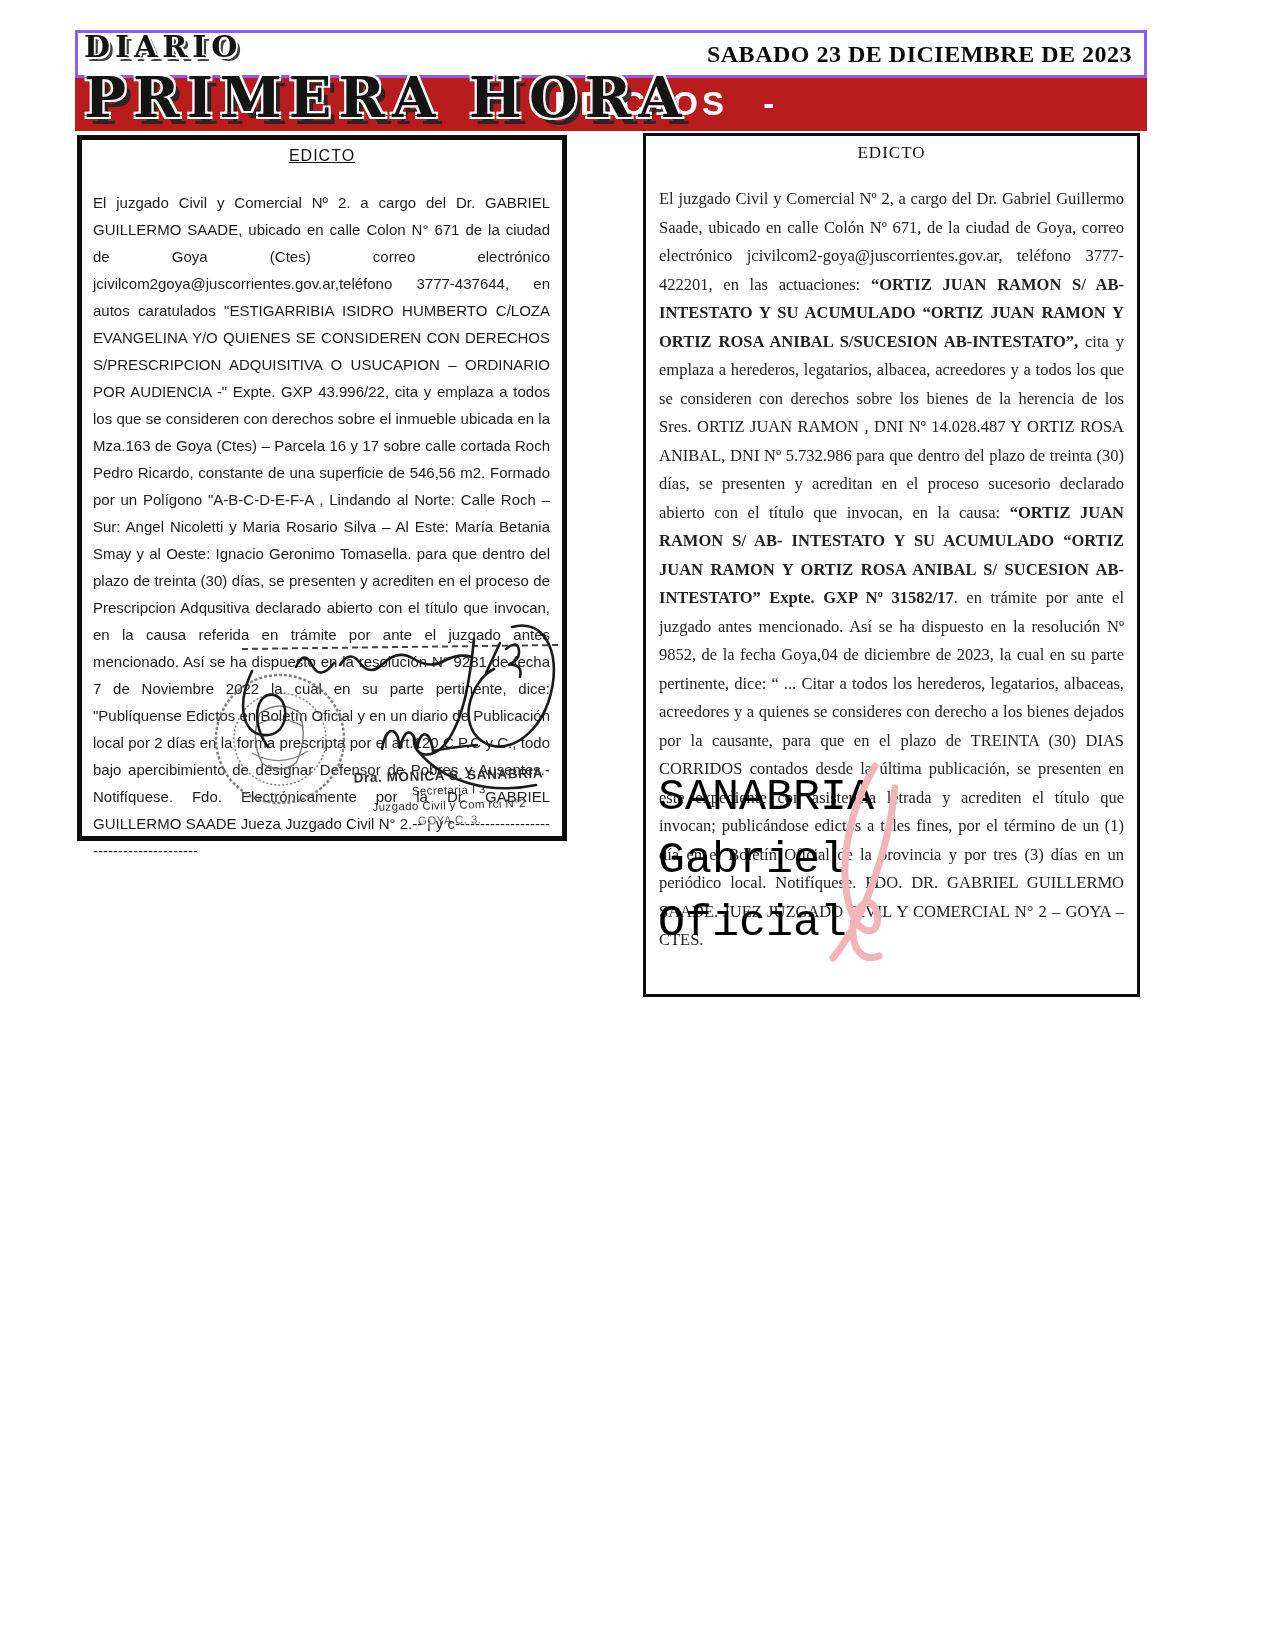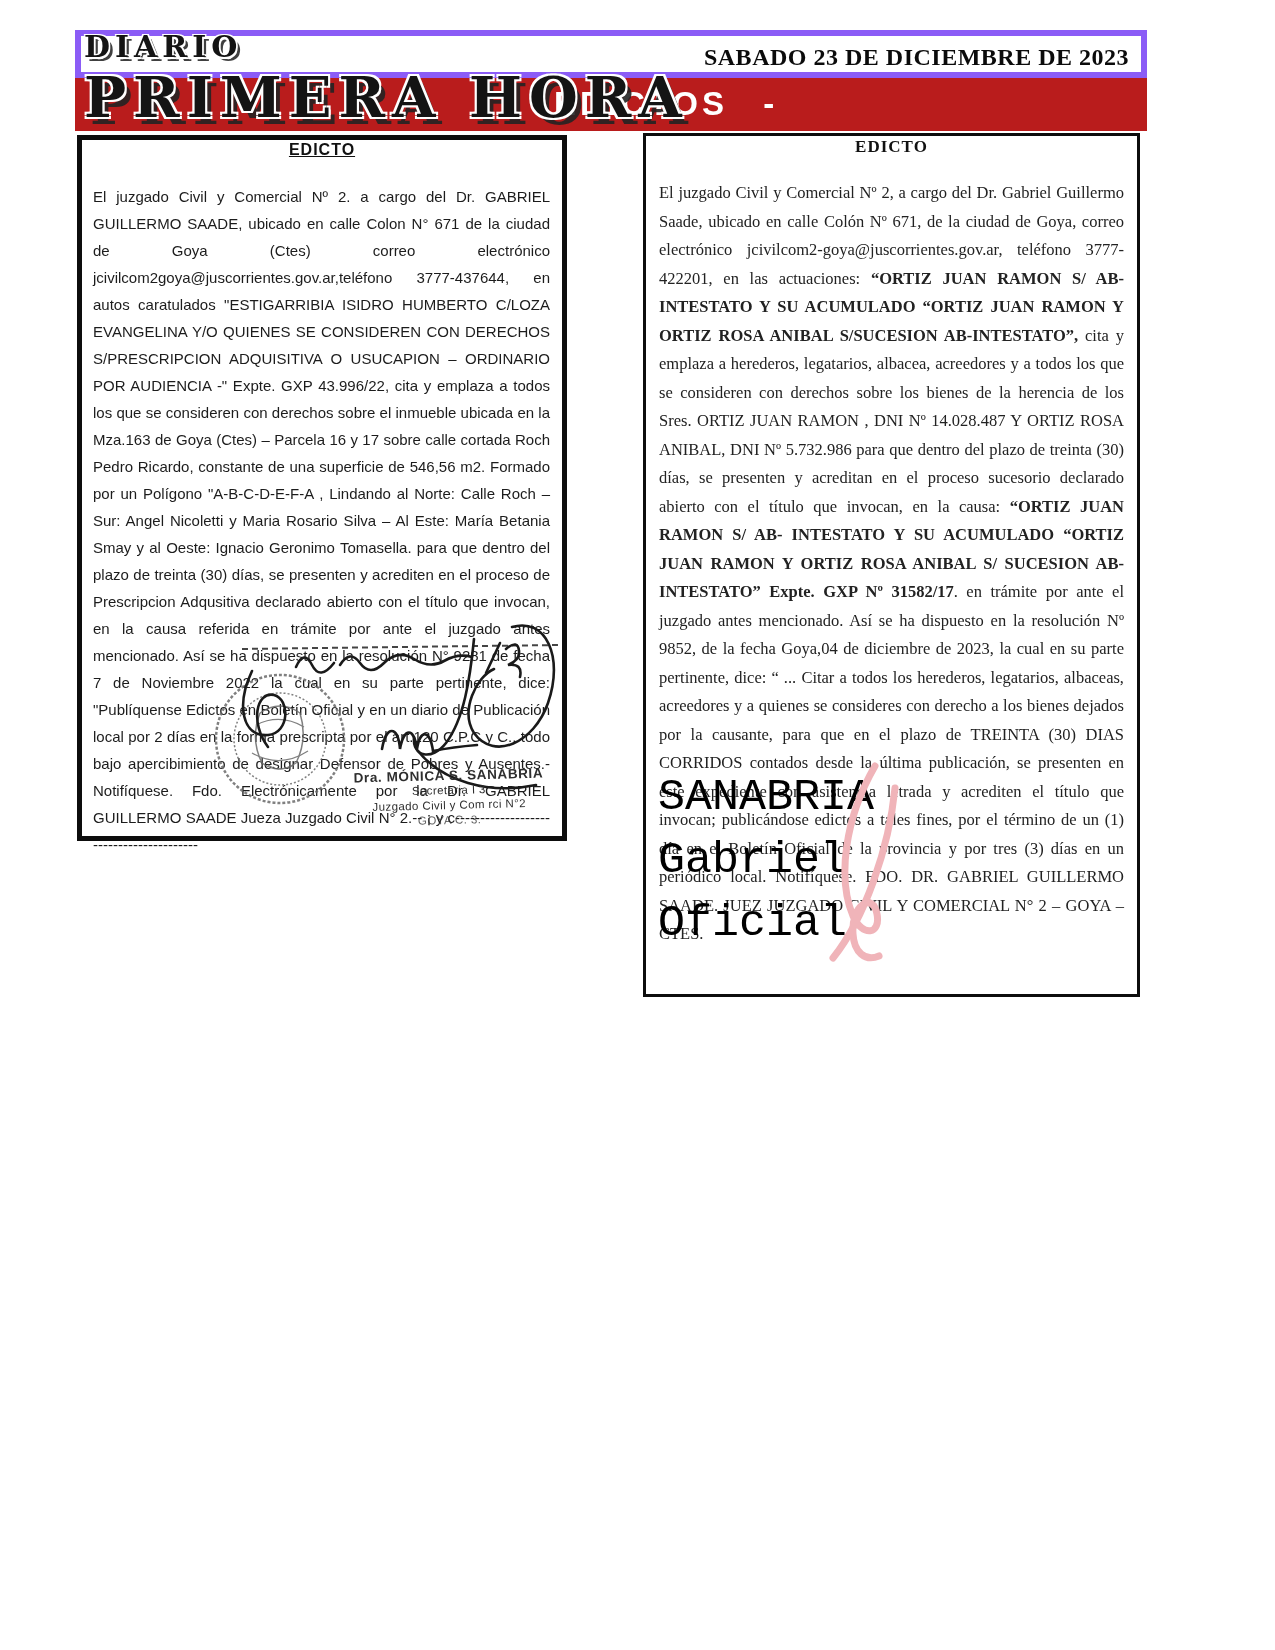--- a/index.html
+++ b/index.html
@@ -3,21 +3,21 @@
 <meta charset="utf-8">
 <style>
   html,body{margin:0;padding:0;}
   body{
     width:1275px;height:1650px;position:relative;background:#ffffff;
     font-family:"Liberation Sans",sans-serif;color:#111;overflow:hidden;
   }
   
   .header-strip{
     position:absolute;left:75px;top:30px;width:1072px;height:48px;
-    background:#fff;border:6px solid #8b5cf6;box-sizing:border-box;
+    background:#fff;border:3px solid #8b5cf6;box-sizing:border-box;
   }
   .date-text{
     position:absolute;right:12px;top:0;height:42px;line-height:42px;
     font-family:"Liberation Serif",serif;font-weight:bold;font-size:24px;
     letter-spacing:.5px;color:#0b0b0b;white-space:nowrap;
   }
   .black-bar{
     position:absolute;left:75px;top:78px;width:1072px;height:53px;
     background:#b91c1c;
   }
@@ -38,21 +38,21 @@
   }
   .masthead .line2{
     font-size:56px;letter-spacing:7px;margin-top:7px;
     text-shadow:-2px -2px 0 #fff,2px -2px 0 #fff,-2px 2px 0 #fff,2px 2px 0 #fff,6px 7px 0 rgba(35,35,35,.9);
   }
   
   .notice{position:absolute;background:#fff;box-sizing:border-box;}
   .notice-left{left:77px;top:135px;width:490px;height:706px;border:5px solid #0d0d0d;}
   .notice-right{left:643px;top:133px;width:497px;height:864px;border:3px solid #0d0d0d;}
   .notice-title{
-    text-align:center;font-weight:bold;margin-top:1px;font-size:16px;letter-spacing:1px;
+    text-align:center;font-weight:normal;margin-top:7px;font-size:16px;letter-spacing:1px;
   }
   .notice-left .notice-title{font-family:"Liberation Sans",sans-serif;text-decoration:underline;}
   .notice-right .notice-title{font-family:"Liberation Serif",serif;font-size:17px;}
   .notice-body{
     text-align:justify;color:#1c1c1c;
   }
   .notice-left .notice-body{
     margin:24px 12px 0 11px;font-family:"Liberation Sans",sans-serif;
     font-size:15px;line-height:27px;
   }

